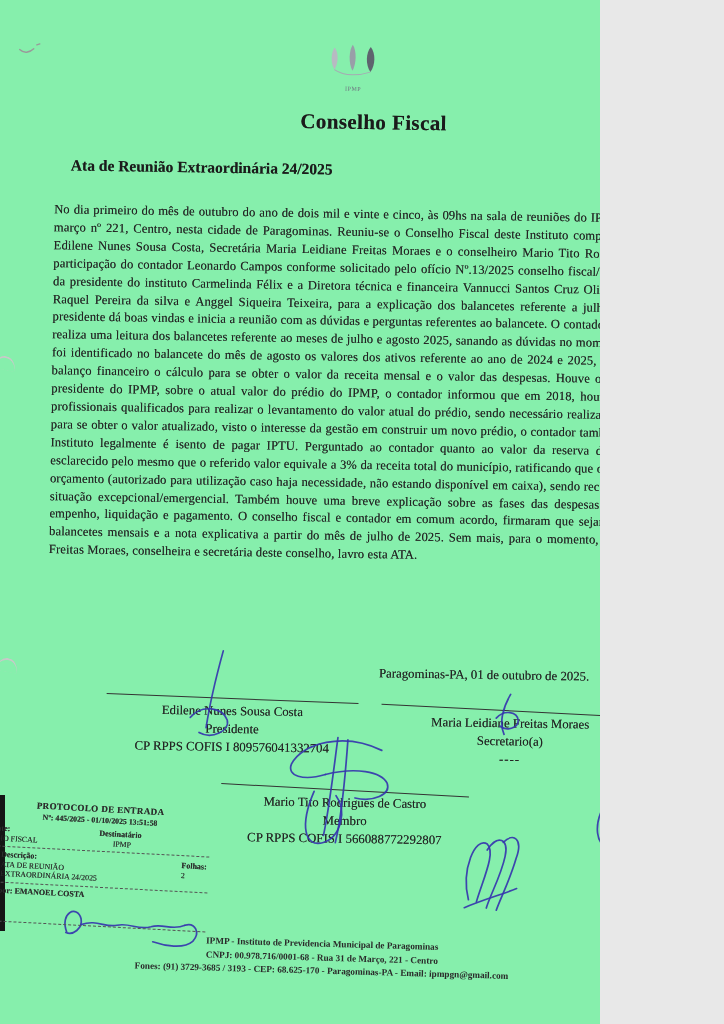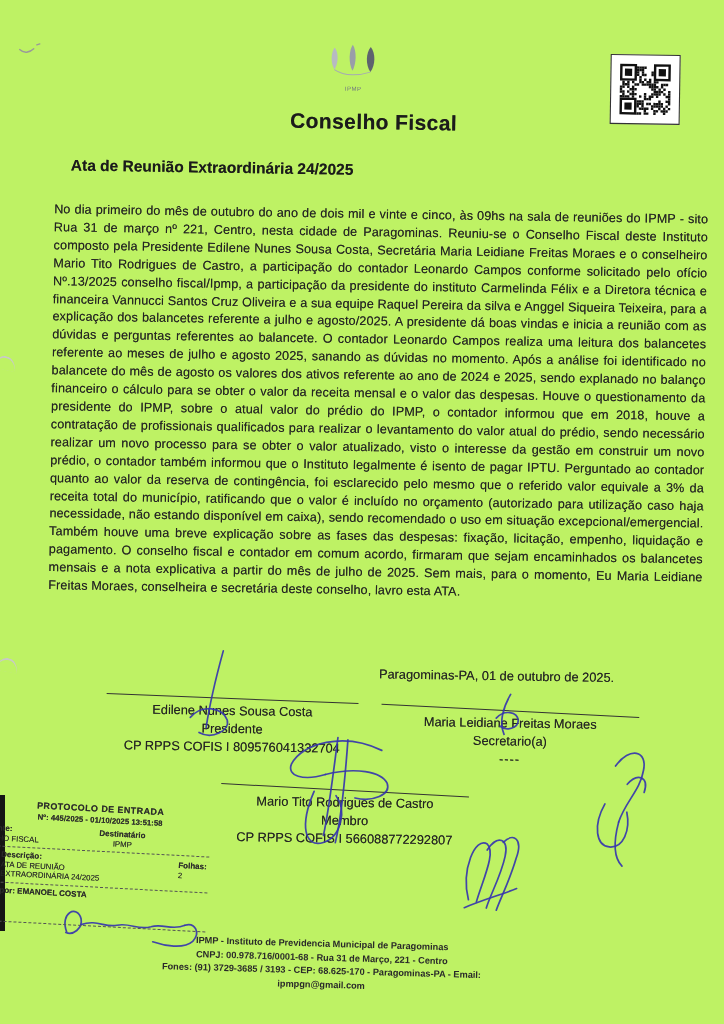--- a/index.html
+++ b/index.html
@@ -1,17 +1,17 @@
 <!DOCTYPE html>
 <html><head>
 <meta charset="utf-8">
 <style>
   html,body{margin:0;padding:0;background:#e8e8e8;}
-  .page{position:relative;width:724px;height:1024px;background:#bef264;overflow:hidden;
-        font-family:Liberation Sans, sans-serif;color:#222;}
+  .page{position:relative;width:600px;height:1024px;background:#86efac;overflow:hidden;
+        font-family:Liberation Serif, serif;color:#222;}
   .tilt{position:absolute;inset:0;transform:rotate(0.9deg);transform-origin:360px 480px;}
   .scan-text{text-shadow:0 0 .3px rgba(20,20,20,.6);}
 
   
   .logo{position:absolute;left:314px;top:44px;width:66px;height:66px;text-align:center;}
   .logo .lbl{font-size:6px;color:#6f7480;letter-spacing:.5px;margin-top:-2px;}
   .qr{position:absolute;left:604px;top:50px;width:70px;height:70px;}
   .qr svg{display:block;width:70px;height:70px;}
   .penmark{position:absolute;left:10px;top:46px;}
 

